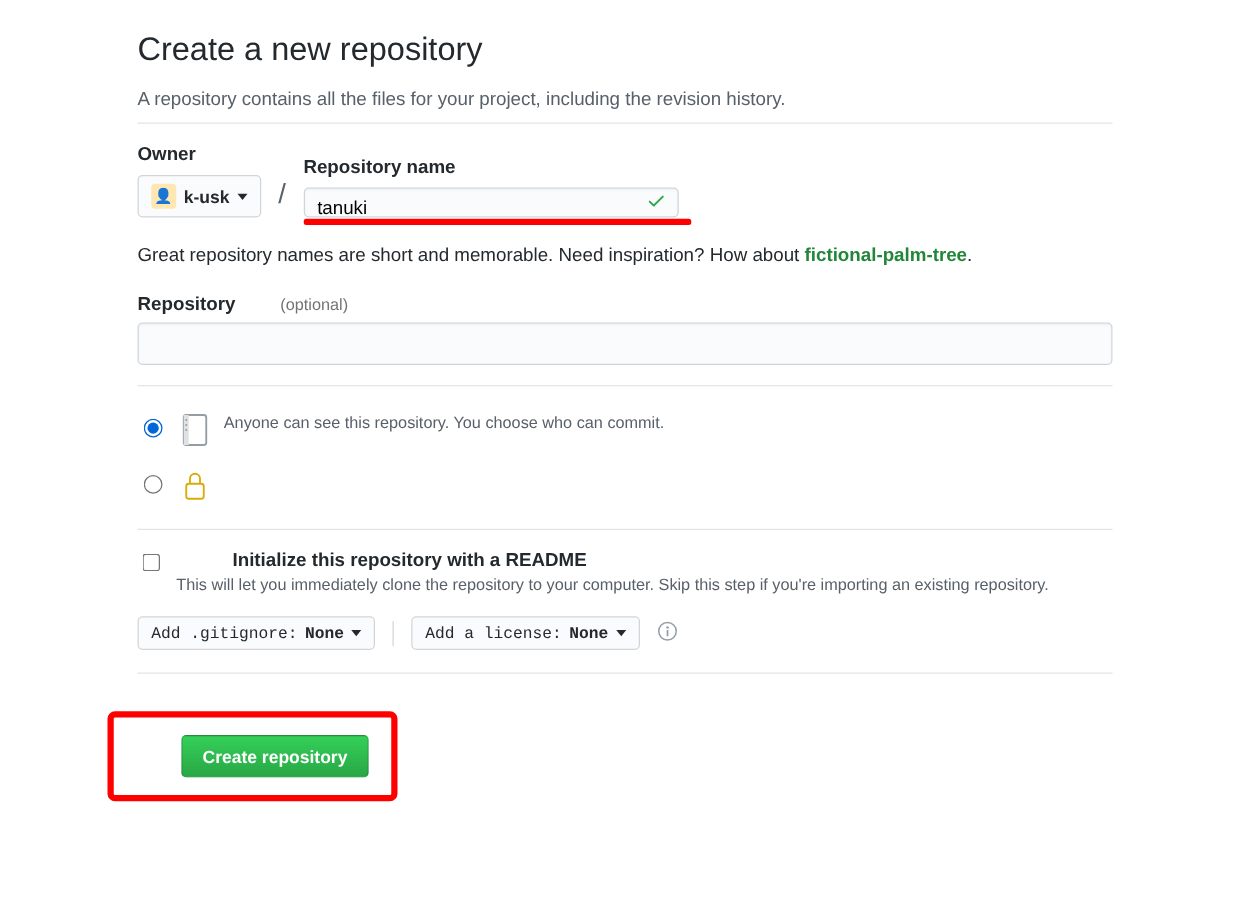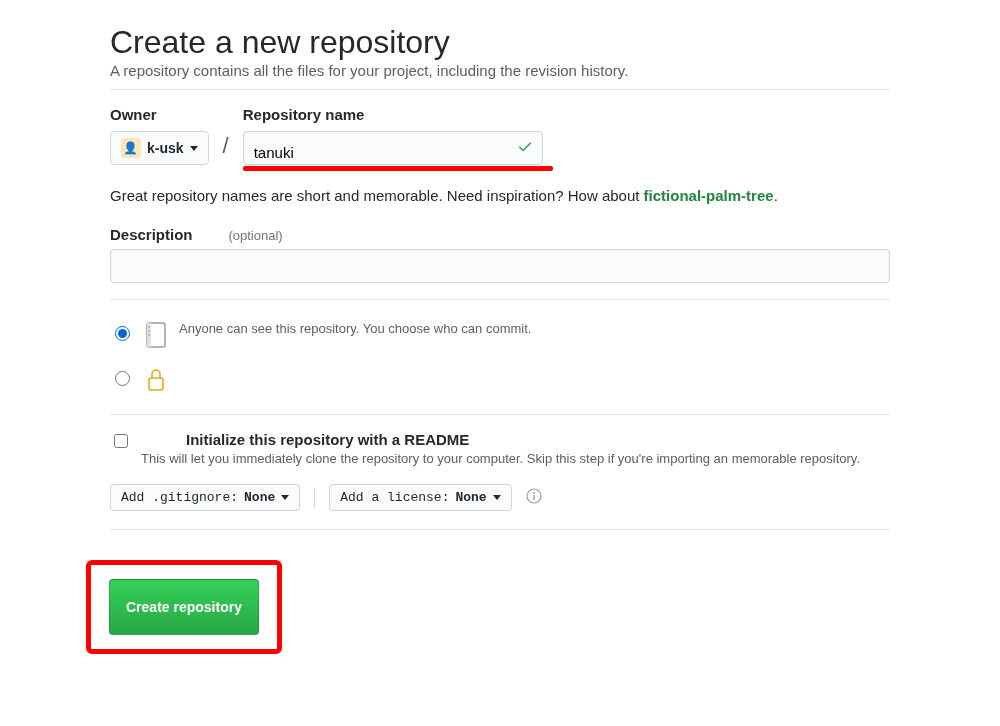--- a/index.html
+++ b/index.html
@@ -9,23 +9,23 @@
     color: #24292e;
     background: #fff;
     font-size: 14px;
   }
   .container {
     width: 780px;
     margin: 0 auto;
     padding: 24px 0 40px 0;
   }
   h1 {
-    font-size: 32px;
+    font-size: 26px;
     font-weight: 400;
-    margin: 0 0 1px 0;
+    margin: 0 0 16px 0;
     color: #24292e;
   }
   .subhead {
     color: #586069;
     font-size: 15px;
     margin: 0 0 10px 0;
   }
   hr.light {
     border: none;
     border-top: 1px solid #e1e4e8;
@@ -77,21 +77,21 @@
   }
   .slash {
     font-size: 22px;
     color: #586069;
     padding: 0 4px 6px 4px;
     align-self: flex-end;
   }
   .repo-name-wrap { position: relative; }
   .repo-name-input {
     width: 300px;
-    height: 34px;
+    height: 24px;
     padding: 14px 34px 6px 10px;
     font-size: 15px;
     border: 1px solid #d1d5da;
     border-radius: 4px;
     background: #fafbfc;
     box-shadow: inset 0 1px 2px rgba(27,31,35,0.05);
   }
   .check-icon {
     position: absolute;
     right: 10px;
@@ -197,23 +197,24 @@
     border-radius: 6px;
     padding: 14px 18px;
     margin-left: -24px;
   }
   .btn-primary {
     background: linear-gradient(#34d058, #28a745);
     border: 1px solid rgba(27,31,35,0.2);
     color: #fff;
     font-weight: 600;
     font-size: 14px;
-    padding: 19px 16px;
+    padding: 8px 16px;
     border-radius: 4px;
     cursor: pointer;
+    margin-left: 36px;
   }
 </style>
 </head>
 <body>
 
 <div class="container">
 
   <h1>Create a new repository</h1>
   <p class="subhead">A repository contains all the files for your project, including the revision history.</p>
   <hr class="light">
@@ -241,21 +242,21 @@
           <div class="underline-mark"></div>
         </div>
       </div>
     </div>
 
     <div class="hint">
       <span>Great repository names are short and memorable. Need inspiration? How about </span><span class="suggest">fictional-palm-tree</span><span>.</span>
     </div>
 
     <div class="desc-label">
-      <span class="flabel" style="display:inline">Description</span>
+      <span class="flabel" style="display:inline">Repository</span>
       <span class="optional">(optional)</span>
     </div>
     <input type="text" class="desc-input" value="" style="">
   </div>
 
   <hr class="light">
 
   <div class="section" style="padding:12px 0;">
     <label class="vis-row">
       <input type="radio" name="vis" checked="" style="">
@@ -282,21 +283,21 @@
       </span>
     </label>
   </div>
 
   <hr class="light">
 
   <div class="init-row">
     <input type="checkbox" style="">
     <div>
       <div class="init-title">Initialize this repository with a README</div>
-      <div class="init-sub">This will let you immediately clone the repository to your computer. Skip this step if you're importing an memorable repository.</div>
+      <div class="init-sub">This will let you immediately clone the repository to your computer. Skip this step if you're importing an existing repository.</div>
     </div>
   </div>
 
   <div class="drop-row">
     <button class="mini-btn">
       <span>Add .gitignore: </span>
         <span class="bold">None</span>
       <span class="caret"></span>
     </button>
     <span class="vdiv"></span>

